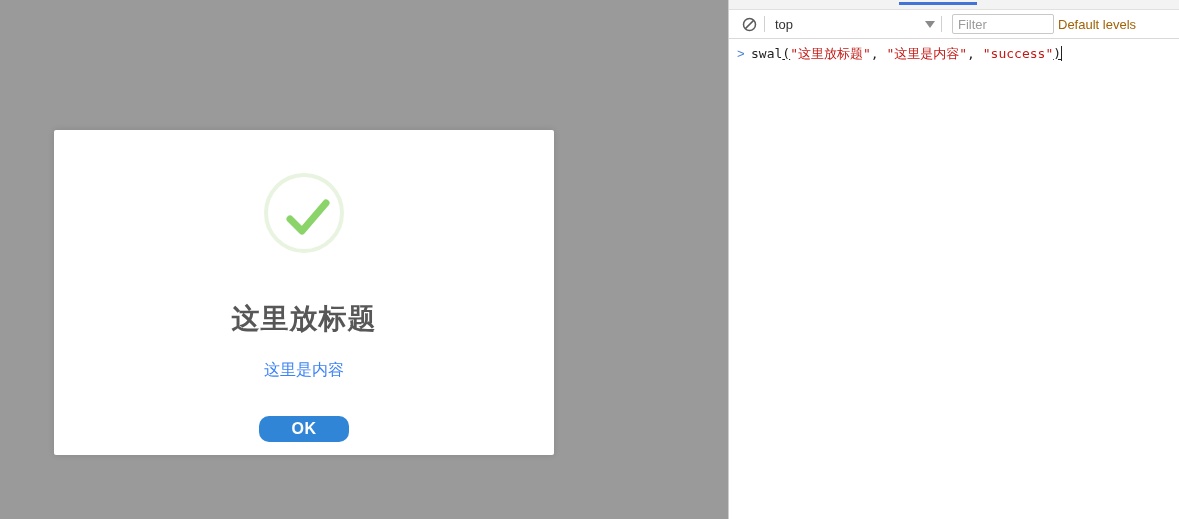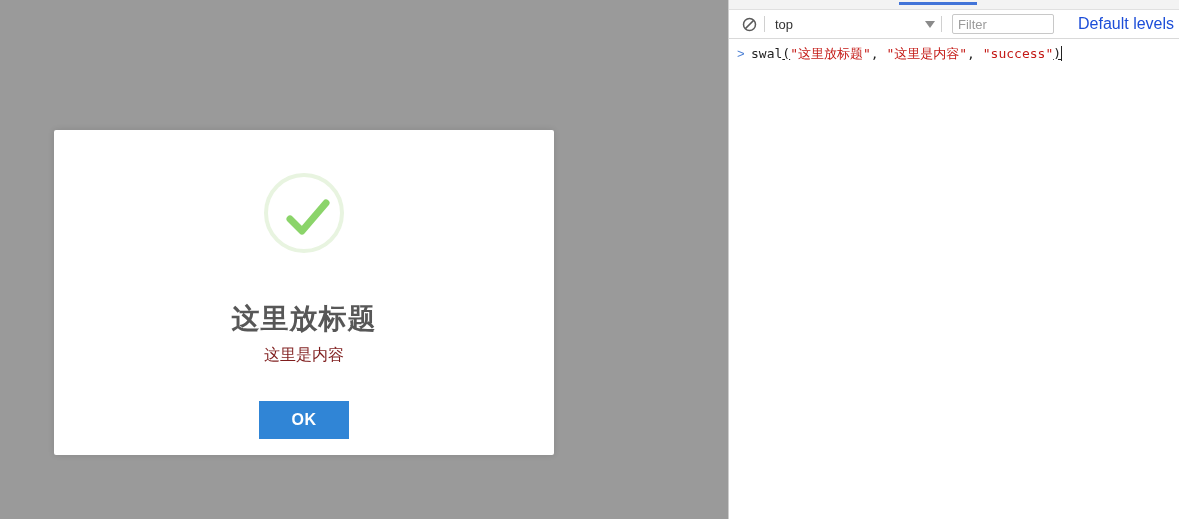--- a/index.html
+++ b/index.html
@@ -75,39 +75,39 @@
   .modal-title {
     margin-top: 43px;
     font-size: 28px;
     font-weight: bold;
     color: #575757;
     line-height: 1.1;
     letter-spacing: 1px;
     text-align: center;
   }
   .modal-text {
-    margin-top: 2px;
+    margin-top: 17px;
     font-size: 16px;
-    color: #7f1d1d;
+    color: #3b82f6;
     text-align: center;
     line-height: 1.2;
   }
   .modal-actions {
     margin-top: 29px;
   }
   .ok-button {
     display: inline-block;
     min-width: 90px;
-    padding: 10px 30px;
+    padding: 4px 30px;
     background: #3085d6;
     color: #ffffff;
     font-size: 16px;
     font-weight: bold;
     border: 0;
-    border-radius: 0;
+    border-radius: 10px;
     cursor: pointer;
     font-family: "Liberation Sans", sans-serif;
     letter-spacing: 0.5px;
   }
 
   
   .devtools {
     position: absolute;
     left: 728px;
     top: 0;
@@ -198,23 +198,23 @@
     font-family: "Liberation Sans", sans-serif;
     box-sizing: border-box;
     outline: none;
     flex: 0 0 auto;
   }
   .filter-input::placeholder {
     color: #9b9b9b;
     opacity: 1;
   }
   .levels-select {
-    margin-left: 24px;
-    font-size: 16px;
-    color: #1d4ed8;
+    margin-left: 4px;
+    font-size: 13px;
+    color: #a16207;
     white-space: nowrap;
     cursor: pointer;
     flex: 0 0 auto;
   }
 
   .console-body {
     position: relative;
     height: 480px;
     background: #ffffff;
   }

